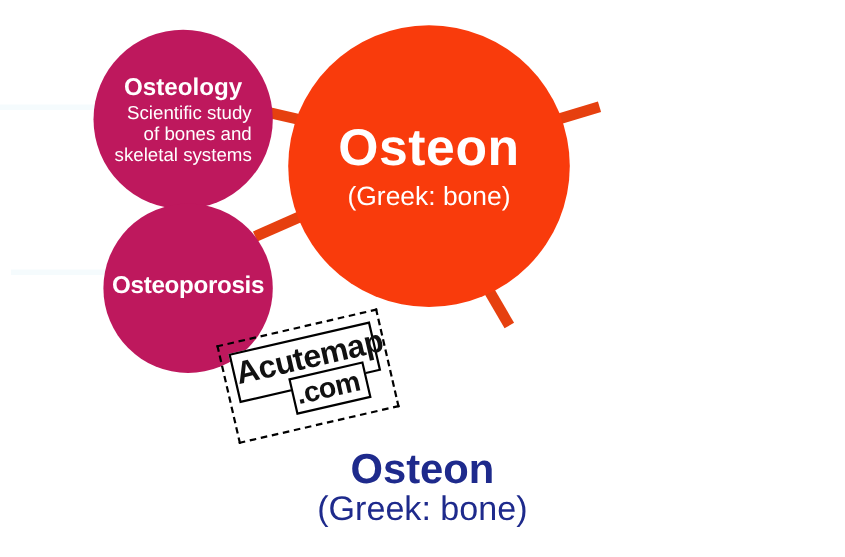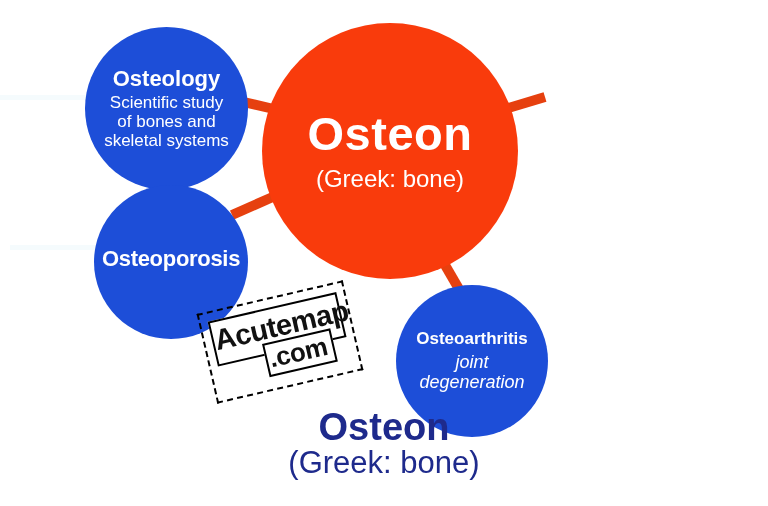--- a/index.html
+++ b/index.html
@@ -35,21 +35,22 @@
     justify-content: center;
     text-align: center;
     color: #ffffff;
     z-index: 2;
   }
   .node-center {
     background: #f93b0c;
     z-index: 3;
   }
   .node-branch {
-    background: #1d4ed8;
+    background: #be185d;
+    text-align: right;
   }
   .center-title {
     font-size: 47px;
     font-weight: bold;
     letter-spacing: 0.5px;
     line-height: 1.05;
     margin-bottom: 8px;
   }
   .center-sub {
     font-size: 24px;
@@ -201,25 +202,20 @@
     <div class="branch-desc">Scientific study
 of bones and
 skeletal systems</div>
   </div>
 
   <div class="node node-branch" id="node-osteoporosis">
     <div class="branch-title">Osteoporosis</div>
   </div>
 
 
-  <div class="node node-branch" id="node-osteoarthritis">
-    <div class="branch-title">Osteoarthritis</div>
-    <div class="branch-desc italic">joint
-degeneration</div>
-  </div>
 
   <div id="caption">
     <div class="cap-title">Osteon</div>
     <div class="cap-sub">(Greek: bone)</div>
   </div>
 
   <div id="watermark">
     <div class="stamp-outer"></div>
     <div class="stamp-inner"></div>
     <div class="stamp-inner2"></div>

